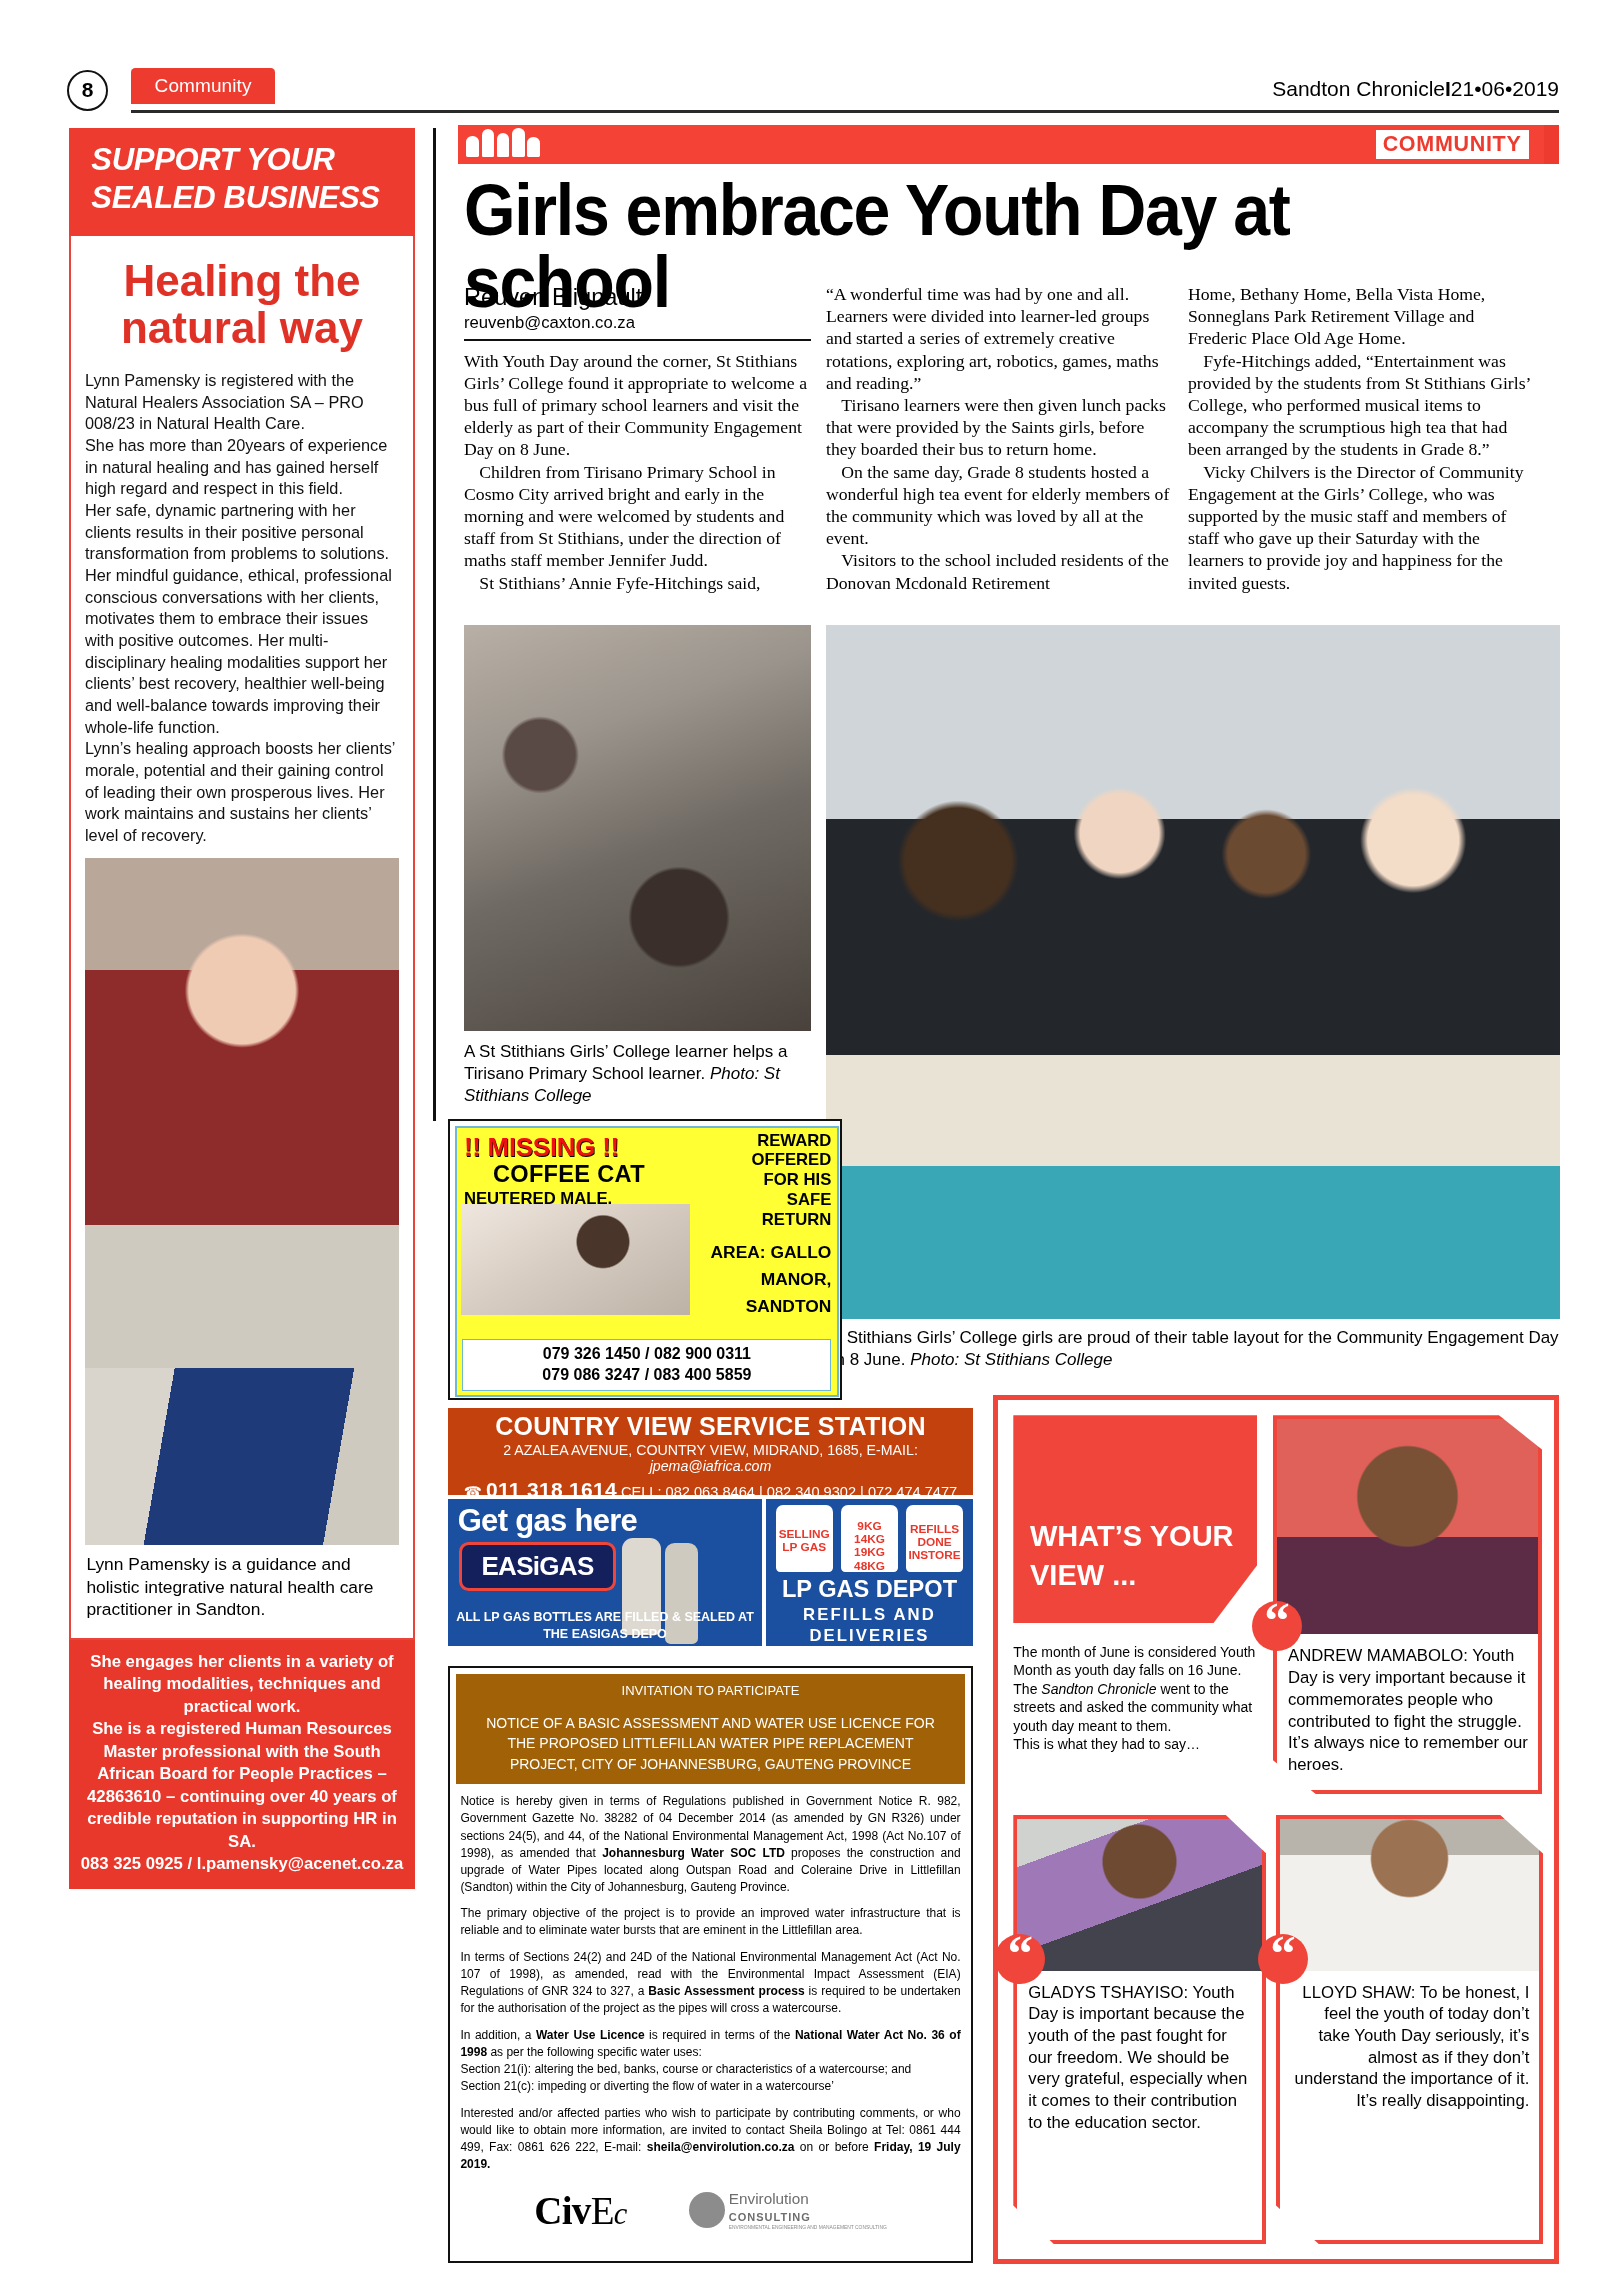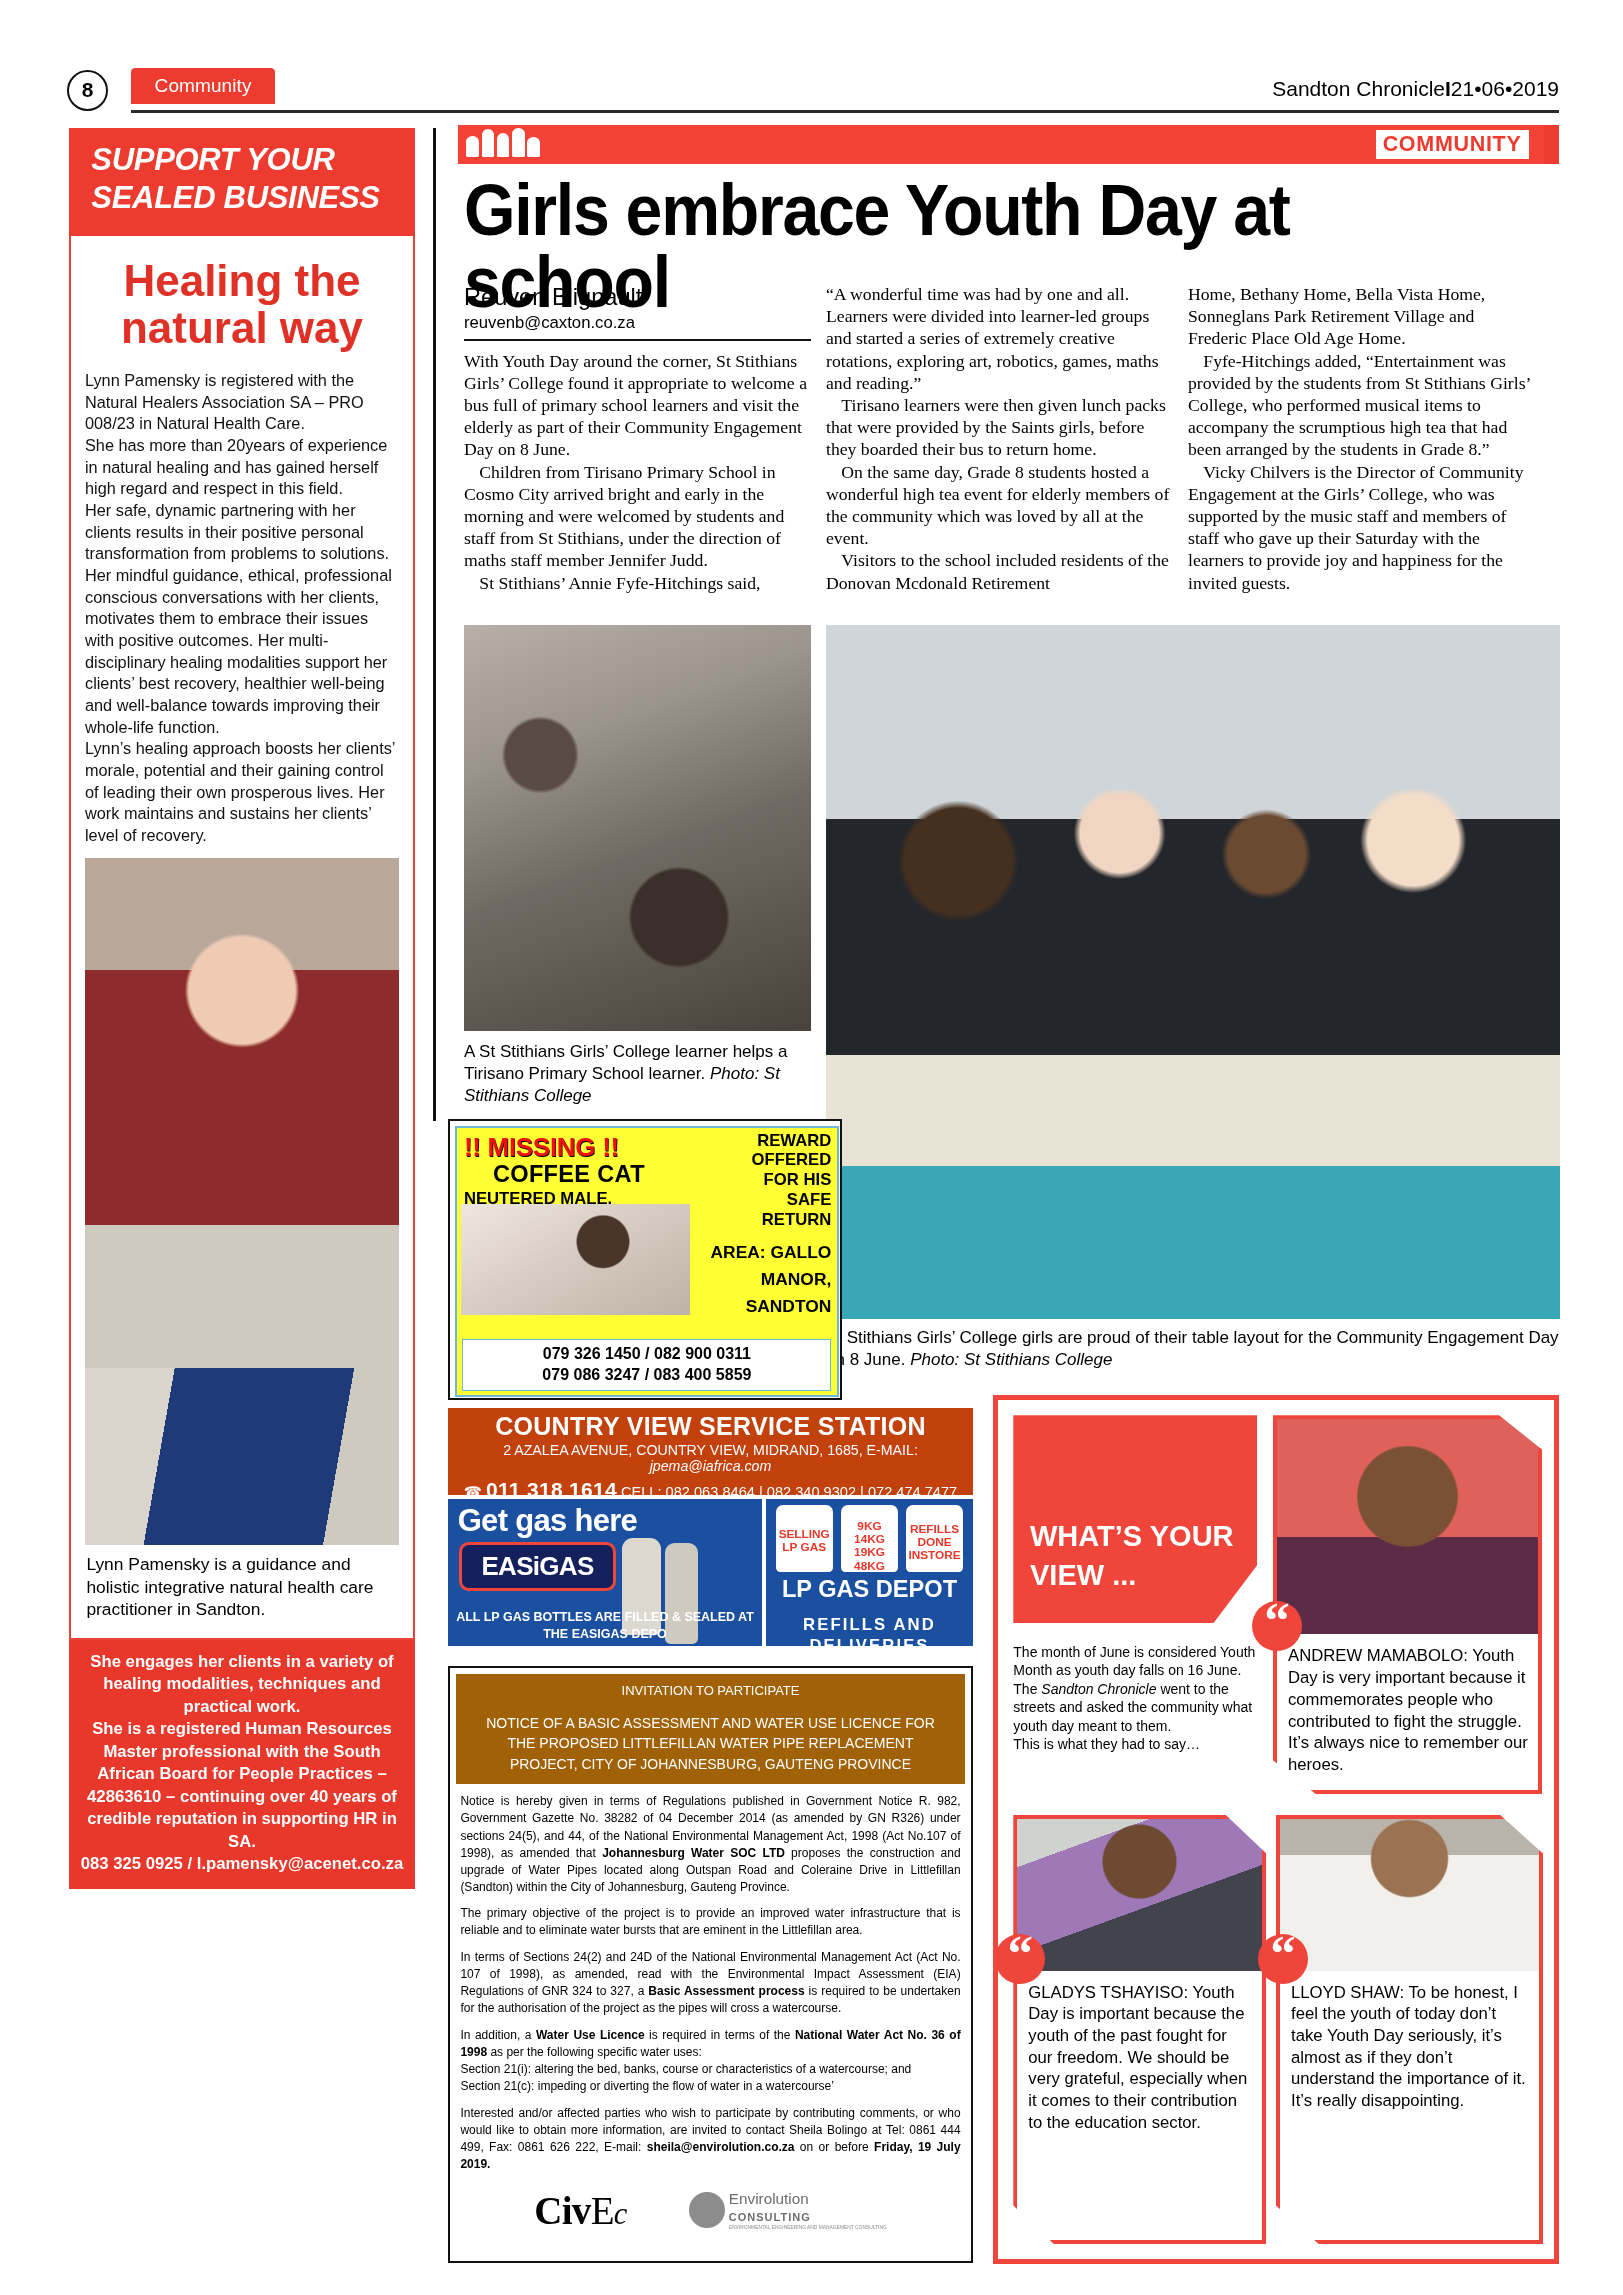--- a/index.html
+++ b/index.html
@@ -75,21 +75,21 @@
   .gasleft{position:absolute;left:0;top:97px;width:314px;height:147px;background:#1b4fa0;color:#fff;}
   .gasright{position:absolute;left:318px;top:97px;width:207px;height:147px;background:#1b4fa0;color:#fff;}
   .getgas{position:absolute;left:9.7px;top:4.2px;font-weight:bold;font-size:31px;letter-spacing:-0.7px;}
   .easigas{position:absolute;left:11px;top:43px;width:151px;height:43px;background:#14205c;border:3.5px solid #f0453a;
            border-radius:9.7px;color:#fff;font-weight:bold;font-size:26px;display:flex;align-items:center;justify-content:center;
            letter-spacing:-0.7px;}
   .gasleft .foot{position:absolute;left:0;right:0;bottom:4.2px;text-align:center;font-weight:bold;font-size:12.5px;line-height:1.3;}
   .cyl{position:absolute;background:#fff;border-radius:7px 7px 4.2px 4.2px;}
   .cyl .lbl{position:absolute;left:0;right:0;top:23.6px;text-align:center;color:#e8372b;font-weight:bold;font-size:11.8px;line-height:1.12;}
   .lpdepot{position:absolute;left:0;right:0;top:78px;text-align:center;font-weight:bold;font-size:23.6px;line-height:1.05;}
-  .lpsub{position:absolute;left:0;right:0;top:116px;text-align:center;font-weight:bold;font-size:16.7px;letter-spacing:2.1px;line-height:1.25;}
+  .lpsub{position:absolute;left:0;right:0;top:106px;text-align:center;font-weight:bold;font-size:16.7px;letter-spacing:2.1px;line-height:1.25;}
 
   
   .legal{position:absolute;left:448px;top:1666px;width:525px;height:597px;border:2.1px solid #111;background:#fff;padding:6.2px;box-sizing:border-box;}
   .legalhdr{background:#a16207;color:#fff;text-align:center;padding:8.3px 16.7px 9.7px 16.7px;font-size:13px;line-height:1.4;}
   .legalhdr .h1{font-size:13px;}
   .legalhdr .h2{margin-top:12.5px;font-size:14px;line-height:1.45;}
   .legalbody{font-size:12px;line-height:1.42;text-align:justify;padding:9.7px 4.2px 0 4.2px;}
   .legalbody p{margin:0 0 9.7px 0;}
   .legalbody b{font-weight:bold;}
   .legallogos{display:flex;align-items:center;justify-content:center;gap:62px;margin-top:7px;}
@@ -342,21 +342,21 @@
     <div class="quotemark" style="left:254px;top:201px;">“</div>
 
     <div class="vox" style="left:15.3px;top:415px;width:253px;height:429px;">
       <div class="voximg ph-gladys" style="height:36%"></div>
       <div class="voxtxt">
         <span>GLADYS TSHAYISO:</span><span> Youth Day is important because the youth of the past fought for our freedom. We should be very grateful, especially when it comes to their contribution to the education sector.</span>
       </div>
     </div>
     <div class="quotemark" style="left:-2.8px;top:534px;">“</div>
 
-    <div class="vox" style="left:278px;top:415px;width:267px;height:429px;">
+    <div class="vox" style="left:278px;top:415px;width:267px;height:429px;text-align:right;">
       <div class="voximg ph-lloyd" style="height:36%"></div>
       <div class="voxtxt">
         <span>LLOYD SHAW:</span><span> To be honest, I feel the youth of today don’t take Youth Day seriously, it’s almost as if they don’t understand the importance of it. It’s really disappointing.</span>
       </div>
     </div>
     <div class="quotemark" style="left:260px;top:534px;">“</div>
   </div>
 
 </div>
 

